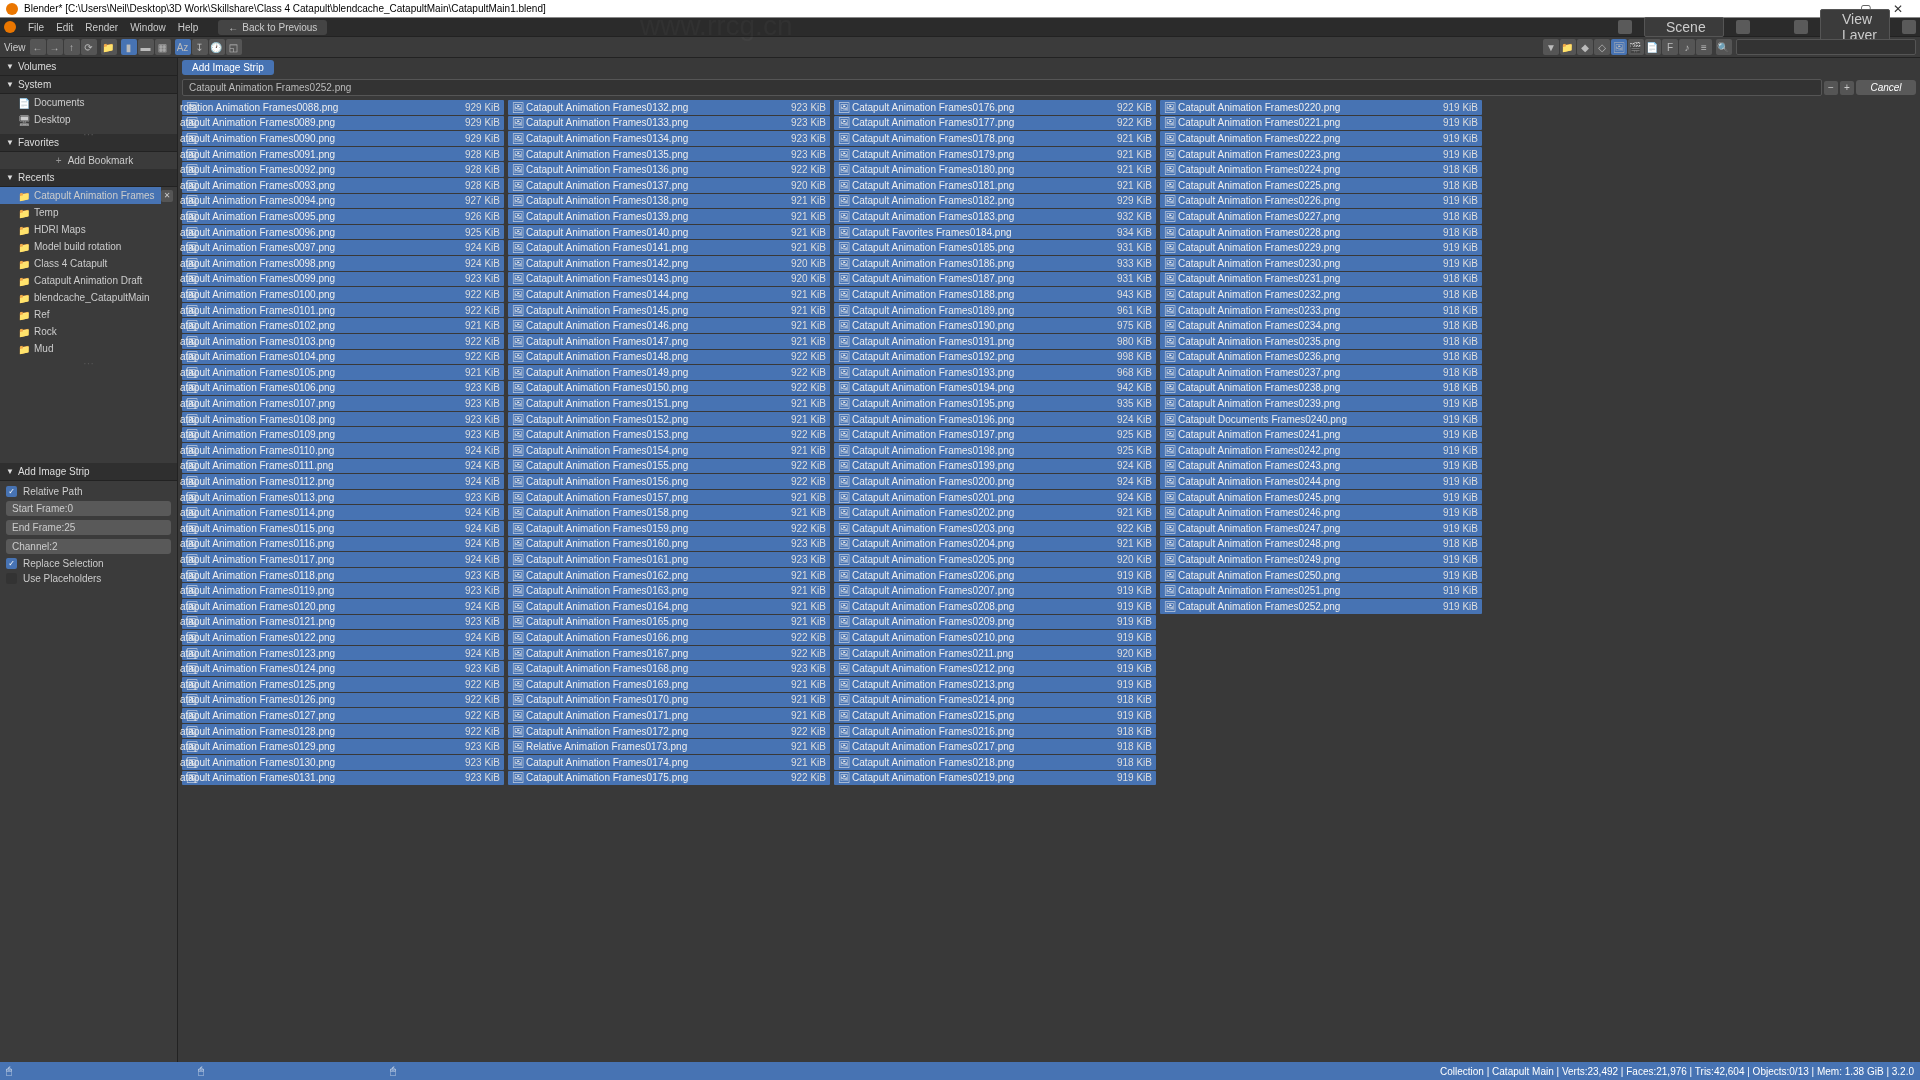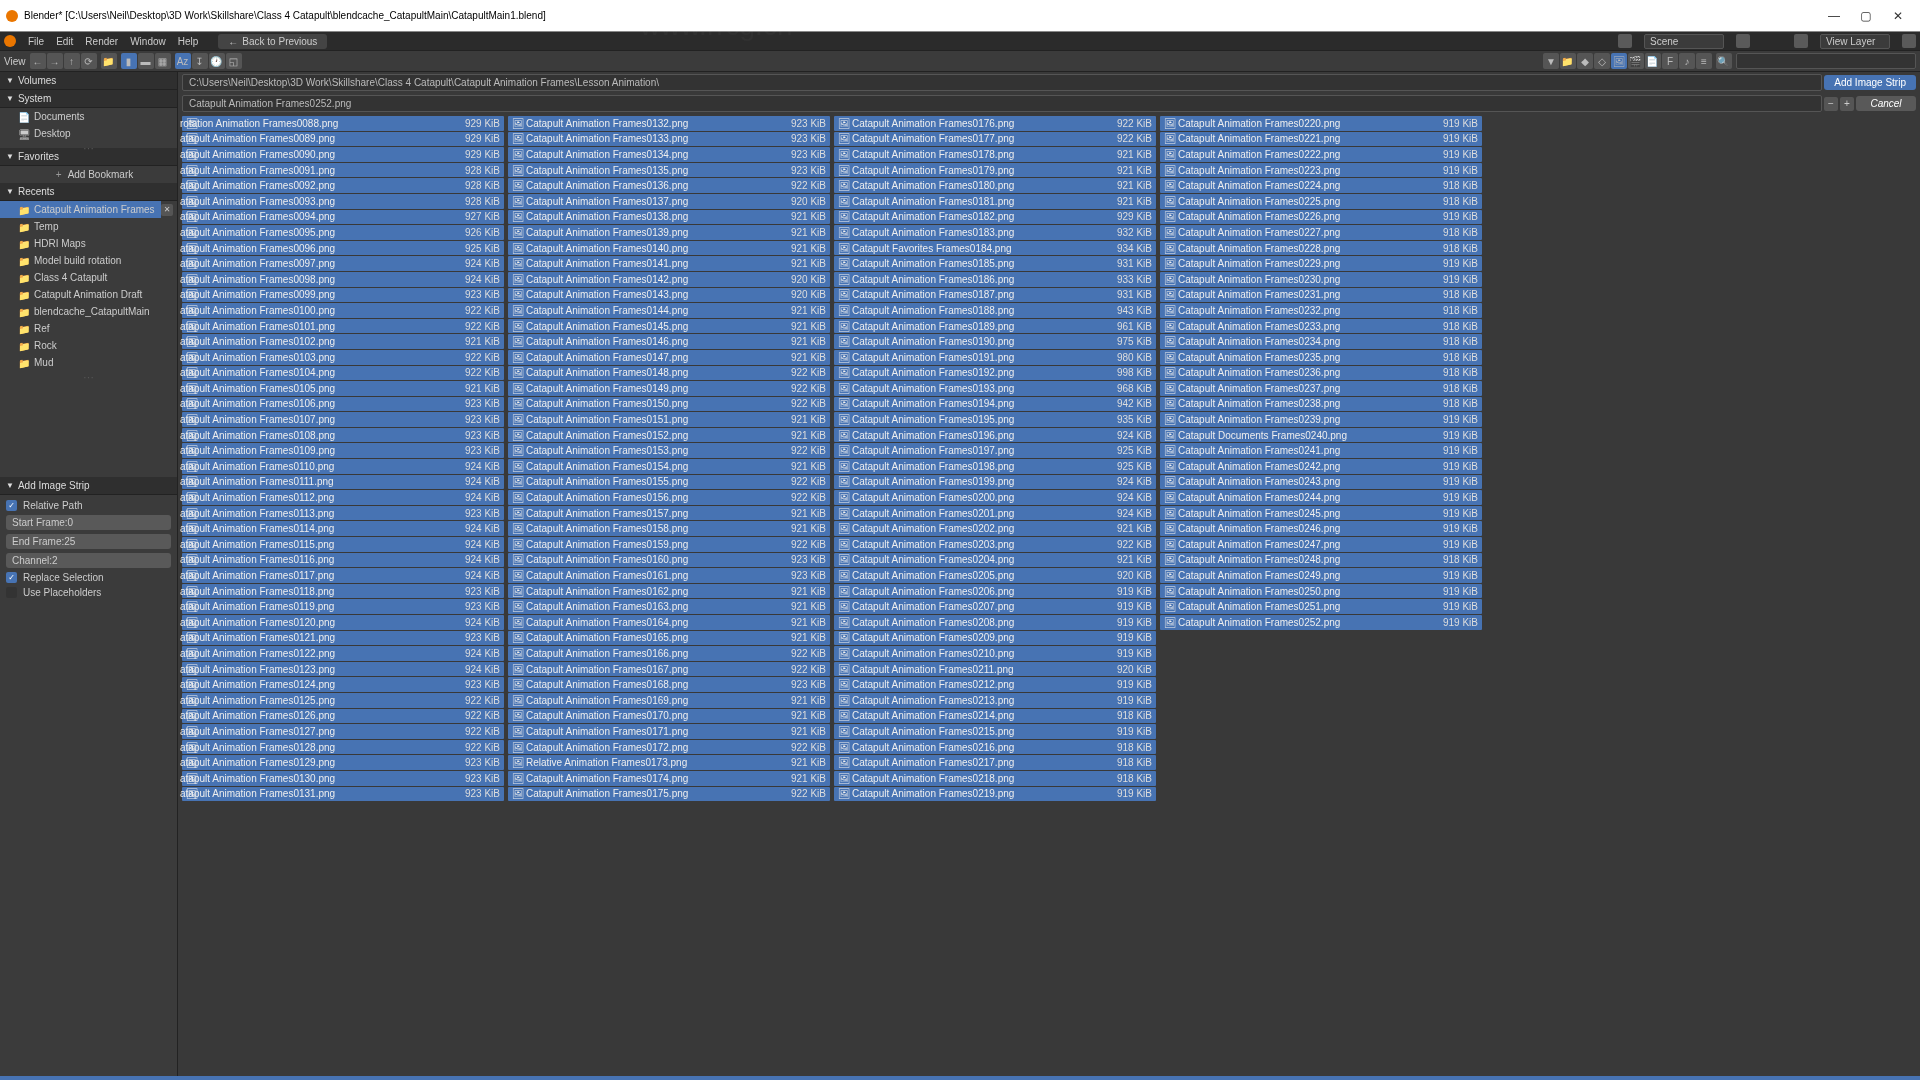--- a/index.html
+++ b/index.html
@@ -1,28 +1,28 @@
 <!DOCTYPE html>
 <html><head>
 <meta charset="utf-8">
 <style>
 * { margin: 0; padding: 0; box-sizing: border-box; font-family: Arial, sans-serif; }
 body { background: #393939; color: #eee; font-size: 11px; overflow: hidden; width: 1920px; height: 1080px; }
 
-.titlebar { background: #fff; height: 32px; display: flex; align-items: center; padding: 0 6px; color: #000; font-size: 10px; border-bottom: 1px solid #888; }
+.titlebar { background: #fff; height: 18px; display: flex; align-items: center; padding: 0 6px; color: #000; font-size: 10px; border-bottom: 1px solid #888; }
 .titlebar .spacer { flex: 1; }
 .titlebar .wbtn { width: 32px; height: 16px; display: flex; align-items: center; justify-content: center; font-size: 12px; color: #333; }
 
 .menubar { background: #2b2b2b; height: 18px; display: flex; align-items: center; padding: 0 4px; gap: 12px; font-size: 10px; }
 .menubar .logo { width: 12px; height: 12px; background: #ea7600; border-radius: 50%; }
 .menubar .m { color: #ccc; }
 .menubar .back { background: #444; padding: 2px 10px; border-radius: 3px; display: flex; align-items: center; gap: 4px; color: #ccc; margin-left: 8px;}
 .menubar .flex { flex: 1; }
 .menubar .scene-ic { width: 14px; height: 14px; background: #5a5a5a; border-radius: 2px; }
-.menubar .scene { background: #3b3b3b; padding: 1px 5px; border-radius: 2px; border: 1px solid #555; width: 80px; color: #ccc; font-size: 10px;}
+.menubar .scene { background: #3b3b3b; padding: 1px 21px; border-radius: 2px; border: 1px solid #555; width: 80px; color: #ccc; font-size: 14px;}
 
 .toolbar { background: #3b3b3b; height: 22px; display: flex; align-items: center; padding: 0 4px; gap: 4px; font-size: 10px; border-top: 1px solid #222; border-bottom: 1px solid #222;}
 .toolbar .t { color: #ccc; }
 .toolbar .bgrp { display: flex; gap: 1px; }
 .toolbar .b { width: 16px; height: 16px; background: #555; border-radius: 2px; display: flex; align-items: center; justify-content: center; color: #bbb; font-size: 10px;}
 .toolbar .b.on { background: #4773b3; }
 .toolbar .flex { flex: 1; }
 .toolbar .search { width: 180px; height: 16px; background: #333; border: 1px solid #555; border-radius: 2px; }
 
 .main { display: flex; height: calc(100% - 18px - 18px - 22px - 18px); }
@@ -265,21 +265,20 @@
         </div>
       <div class="row">
           <span class="chk off"></span>
           <span>Use Placeholders</span>
         </div>
     </div>
   </div>
 
   <div class="content">
     <div class="pathrow">
-      <div class="path">C:\Users\Neil\Desktop\3D Work\Skillshare\Class 4 Catapult\Catapult Animation Frames\Lesson Animation\</div>
       <div class="btn">Add Image Strip</div>
     </div>
     <div class="pathrow">
       <div class="path">Catapult Animation Frames0252.png</div>
       <div class="pm">−</div>
       <div class="pm">+</div>
       <div class="btn cancel">Cancel</div>
     </div>
     <div class="files">
       <div class="cols" id="cols">

